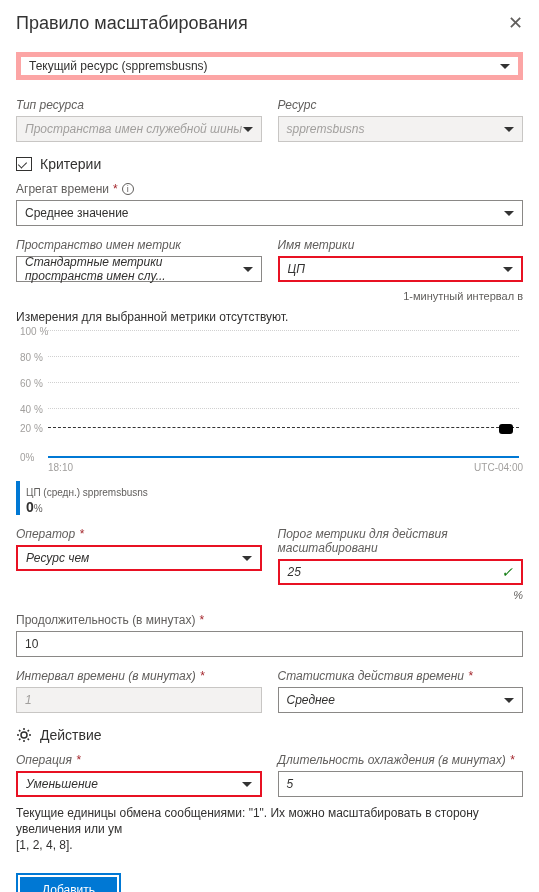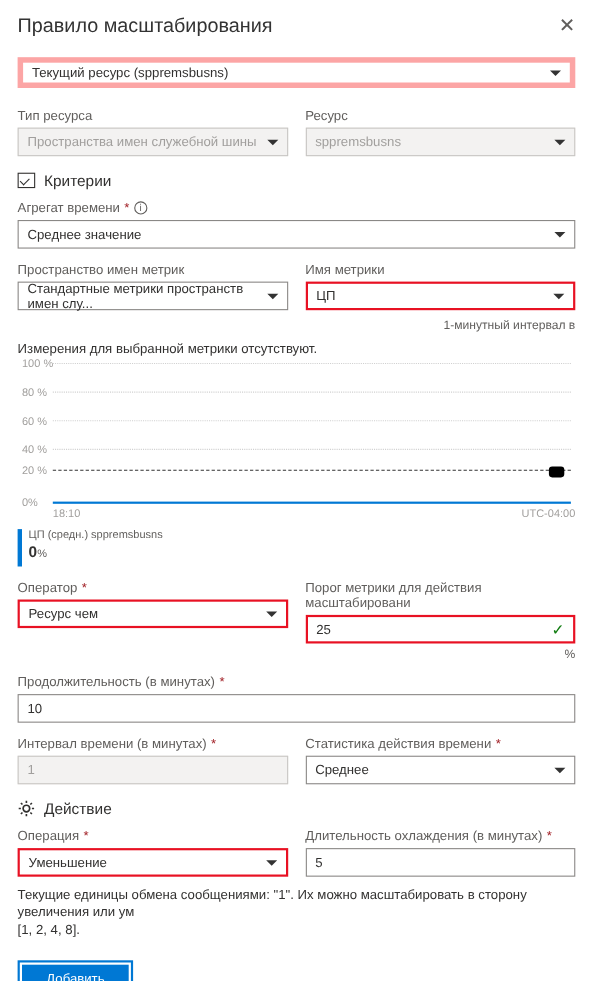--- a/index.html
+++ b/index.html
@@ -3,21 +3,21 @@
 <meta charset="utf-8">
 <style>
 * { box-sizing: border-box; margin: 0; padding: 0; }
 body { font-family: "Segoe UI", Arial, sans-serif; font-size: 12px; color: #323130; width: 539px; background: #fff; }
 .panel { padding: 12px 16px 16px 16px; }
 .header { display: flex; justify-content: space-between; align-items: center; margin-bottom: 18px; }
 .header h1 { font-size: 18px; font-weight: 400; color: #333; }
 .close { font-size: 18px; color: #605e5c; cursor: pointer; }
 .src-dd { border: 5px solid #fca5a5; height: 28px; display: flex; align-items: center; padding: 0 8px; justify-content: space-between; margin-bottom: 18px; }
 .caret { width: 0; height: 0; border-left: 5px solid transparent; border-right: 5px solid transparent; border-top: 5px solid #333; }
-.row { display: flex; gap: 16px; }
+.row { display: flex; gap: 16px; font-style: italic; }
 .col { flex: 1; display: flex; flex-direction: column; }
 .lbl { font-size: 12px; color: #605e5c; margin-bottom: 4px; display: flex; align-items: center; gap: 4px; }
 .lbl .star { color: #a4262c; }
 .lbl .info { width: 12px; height: 12px; border: 1px solid #605e5c; border-radius: 50%; display: inline-flex; align-items: center; justify-content: center; font-size: 9px; }
 .dd, .inp { width: 100%; height: 26px; border: 1px solid #8a8886; display: flex; align-items: center; padding: 0 8px; justify-content: space-between; background: #fff; font-size: 12px; color: #323130; }
 .dd.disabled, .inp.disabled { background: #f3f2f1; color: #a19f9d; border-color: #c8c6c4; }
 .section-hdr { display: flex; align-items: center; gap: 8px; font-size: 14px; font-weight: 400; margin: 14px 0 10px 0; color: #323130; }
 .icon-box { width: 16px; height: 14px; border: 1.5px solid #323130; position: relative; }
 .icon-box::after { content: ""; position: absolute; left: 3px; top: 2px; width: 4px; height: 7px; border-right: 1.5px solid #323130; border-bottom: 1.5px solid #323130; transform: rotate(45deg); }
 .icon-gear { width: 16px; height: 16px; position: relative; }
@@ -26,21 +26,21 @@
 .hl-blue { border: 2px solid #0078d4; }
 .note { font-size: 11px; color: #605e5c; margin-top: 8px; text-align: right; }
 .msg { font-size: 12px; color: #323130; margin-top: 8px; }
 .chart-area { margin-top: 6px; }
 .y-axis { position: relative; height: 130px; }
 .y-tick { position: absolute; left: 4px; font-size: 10px; color: #a19f9d; }
 .y-line { position: absolute; left: 32px; right: 4px; border-top: 1px dotted #d0d0d0; }
 .y-line.dashed { border-top: 1.5px dashed #333; }
 .chart-baseline { position: absolute; left: 32px; right: 4px; bottom: 0; border-top: 2px solid #0078d4; }
 .x-ticks { display: flex; justify-content: space-between; margin-left: 32px; margin-top: 2px; font-size: 10px; color: #a19f9d; }
-.legend { display: flex; align-items: flex-start; margin-top: 8px; gap: 6px; }
+.legend { display: flex; align-items: flex-end; margin-top: 8px; gap: 6px; }
 .legend-bar { width: 4px; height: 34px; background: #0078d4; }
 .legend-txt { font-size: 10px; color: #605e5c; line-height: 12px; }
 .legend-val { font-size: 14px; font-weight: 600; color: #323130; }
 .check-green { color: #107c10; font-size: 14px; }
 .scale-note { font-size: 12px; color: #323130; margin: 8px 0; line-height: 16px; }
 .btn-add { display: inline-block; padding: 6px 22px; background: #0078d4; color: #fff; font-size: 12px; cursor: pointer; }
 .spacer { height: 12px; }
 .unit-pct { text-align: right; font-size: 11px; color: #605e5c; margin-top: 4px; }
 .blob { position: absolute; right: 6px; width: 14px; height: 10px; background: #000; border-radius: 3px; top: -4px; }
 </style>

